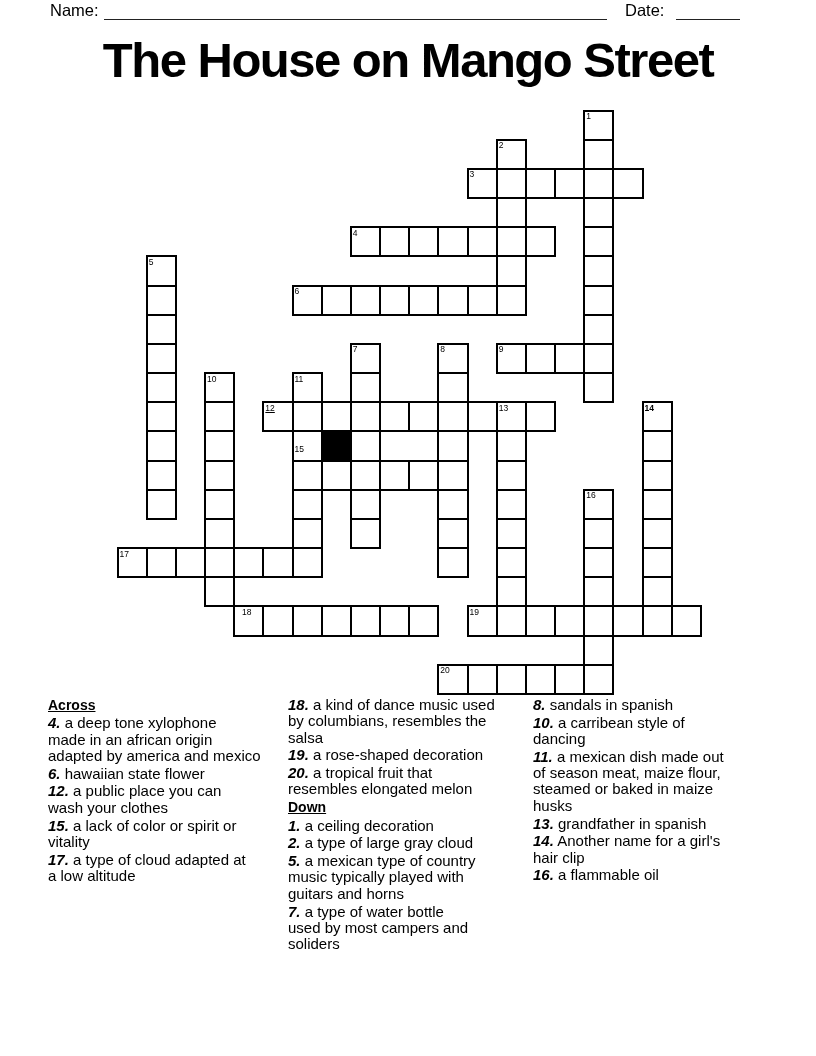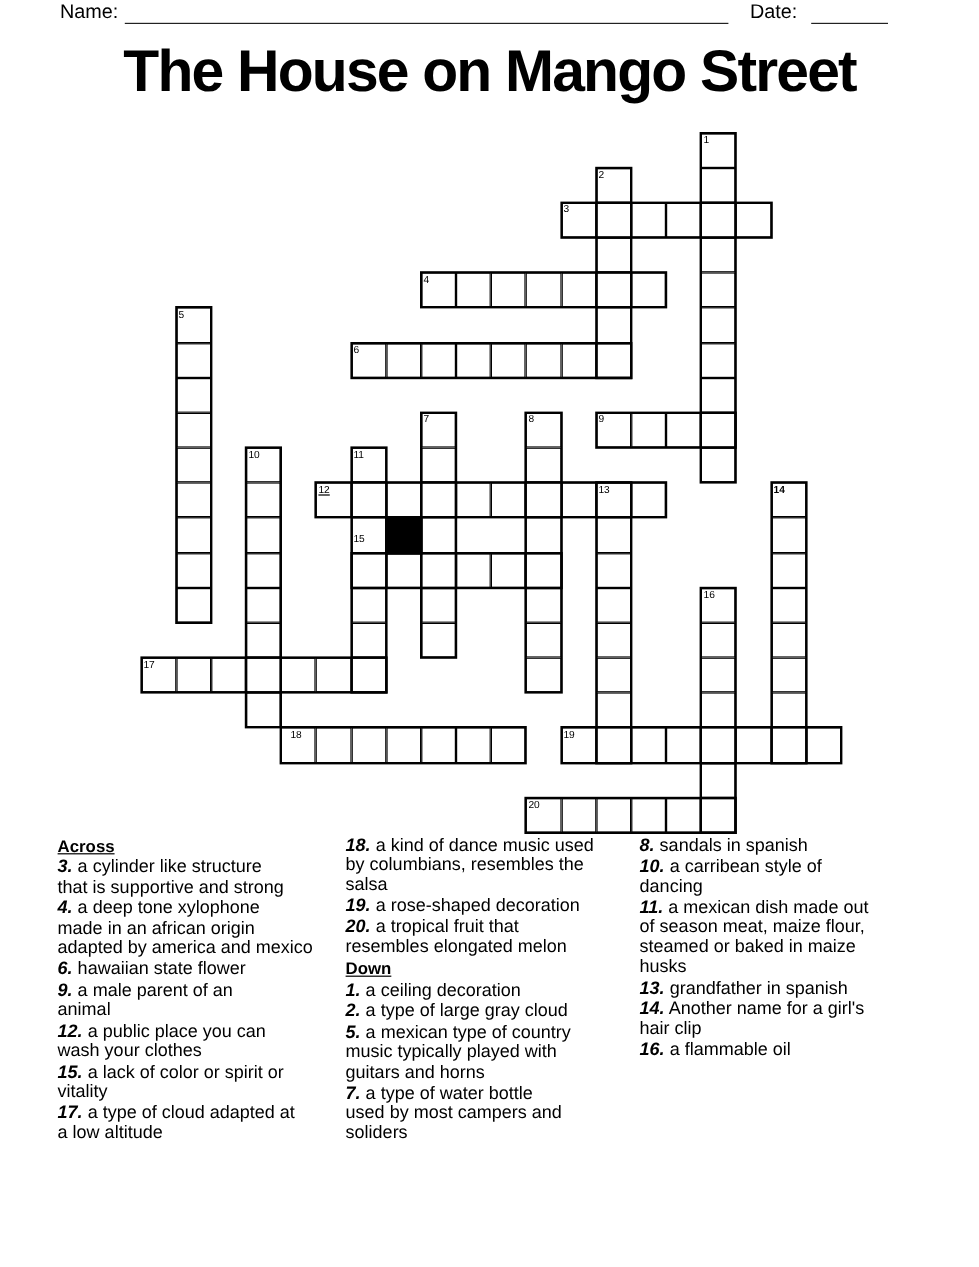--- a/index.html
+++ b/index.html
@@ -215,28 +215,24 @@
       <div class="cell-num" style="left: 586.22px; top: 491.21px;">16</div>
       <div class="cell-num" style="left: 119.5px; top: 549.55px;">17</div>
       <div class="cell-num" style="left: 242px; top: 607.89px;">18</div>
       <div class="cell-num" style="left: 469.54px; top: 607.89px;">19</div>
       <div class="cell-num" style="left: 440.37px; top: 666.23px;">20</div>
     </div>
 
   <div>
     <div class="clue-col col1" id="col1">
         <div class="clue-heading">Across</div>
-        <div class="clue"><span class="clue-num">3.</span><span class="clue-text"> a cylinder like structure
-that is supportive and strong</span></div>
         <div class="clue"><span class="clue-num">4.</span><span class="clue-text"> a deep tone xylophone
 made in an african origin
 adapted by america and mexico</span></div>
         <div class="clue"><span class="clue-num">6.</span><span class="clue-text"> hawaiian state flower</span></div>
-        <div class="clue"><span class="clue-num">9.</span><span class="clue-text"> a male parent of an
-animal</span></div>
         <div class="clue"><span class="clue-num">12.</span><span class="clue-text"> a public place you can
 wash your clothes</span></div>
         <div class="clue"><span class="clue-num">15.</span><span class="clue-text"> a lack of color or spirit or
 vitality</span></div>
         <div class="clue"><span class="clue-num">17.</span><span class="clue-text"> a type of cloud adapted at
 a low altitude</span></div>
       </div>
     <div class="clue-col col2" id="col2">
         <div class="clue"><span class="clue-num">18.</span><span class="clue-text"> a kind of dance music used
 by columbians, resembles the

